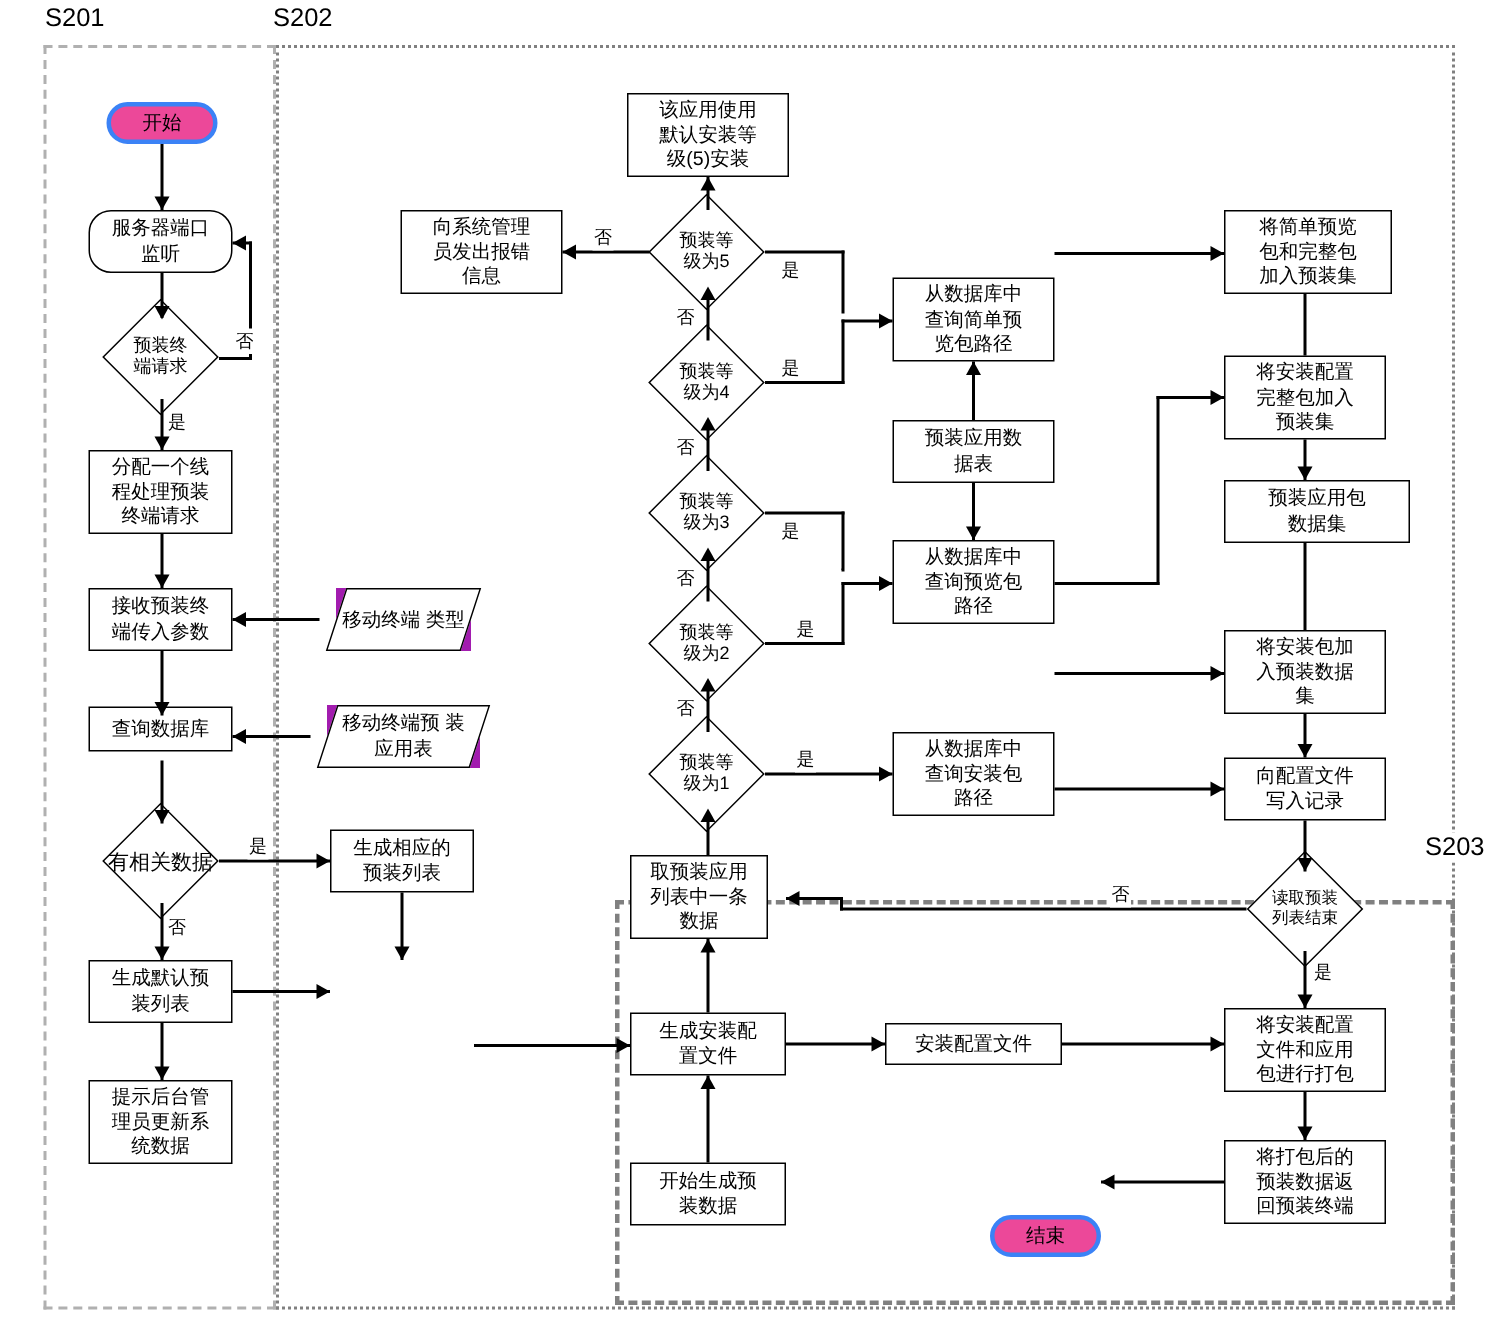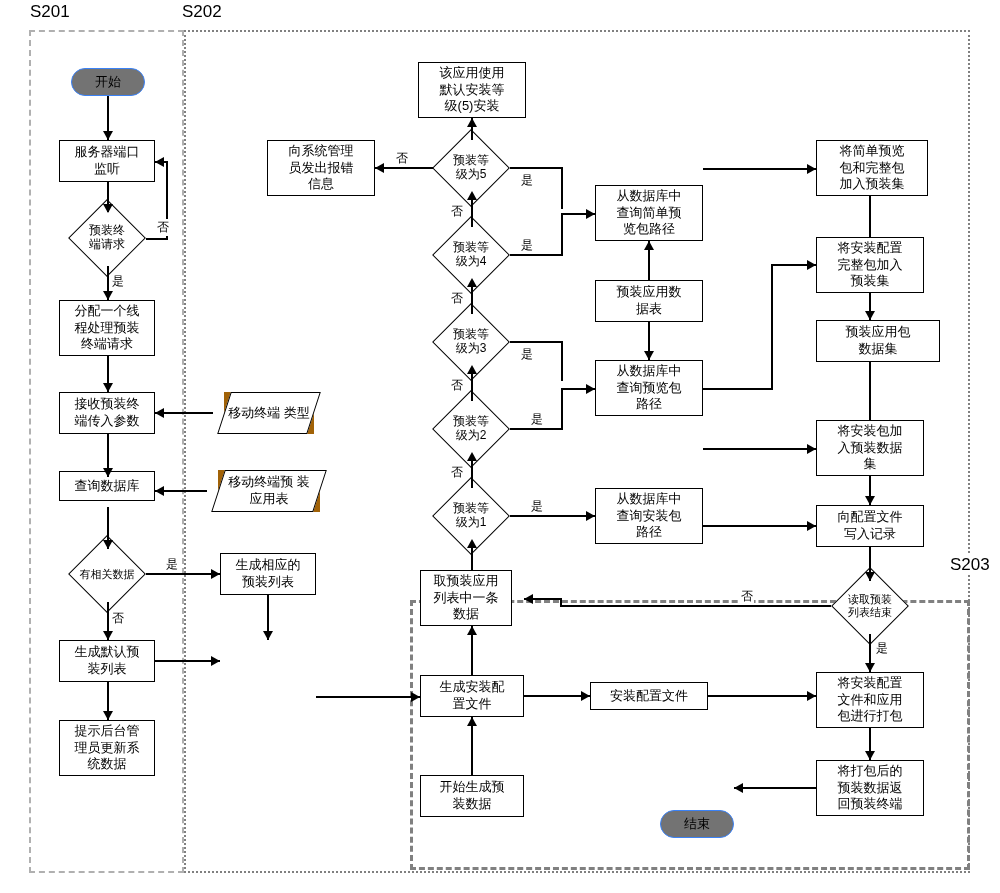--- a/index.html
+++ b/index.html
@@ -46,31 +46,31 @@
     display: flex;
     align-items: center;
     justify-content: center;
     text-align: center;
     line-height: 1.3;
     padding: 3px 4px;
     white-space: pre;
   }
   .terminator {
     position: absolute;
-    border: 1px solid #3b82f6;
+    border: 3px solid #3b82f6;
     border-radius: 14px;
-    background: #737373;
+    background: #ec4899;
     display: flex;
     align-items: center;
     justify-content: center;
     text-align: right;
   }
   .data {
     position: absolute;
-    background: #a16207;
+    background: #a21caf;
     display: flex;
     align-items: center;
     justify-content: center;
     text-align: center;
     line-height: 1.3;
     padding: 3px 4px;
   }
   .data::before {
     content: "";
     position: absolute;
@@ -131,41 +131,41 @@
   <div class="region s201"></div>
   <div class="region s202"></div>
   <div class="region s203"></div>
 
   <div class="section-label" style="left:28px; top:2px;">S201</div>
   <div class="section-label" style="left:180px; top:2px;">S202</div>
   <div class="section-label" style="left:948px; top:555px;">S203</div>
 
   <div class="terminator" style="left:71px; top:68px; width:74px; height:28px;">开始</div>
 
-  <div class="box" style="left:59px; top:140px; width:96px; height:42px;">服务器端口
+  <div class="box" style="left:59px; top:140px; width:96px; height:42px;border-radius:15px;">服务器端口
 监听</div>
 
   <div class="decision" style="left:68px; top:210px;">
     <div class="shape"></div>
     <div class="dlabel">预装终
 端请求</div>
   </div>
 
   <div class="box" style="left:59px; top:300px; width:96px; height:56px;">分配一个线
 程处理预装
 终端请求</div>
 
   <div class="box" style="left:59px; top:392px; width:96px; height:42px;">接收预装终
 端传入参数</div>
 
   <div class="box" style="left:59px; top:471px; width:96px; height:30px;">查询数据库</div>
 
   <div class="decision" style="left:68px; top:546px;">
     <div class="shape"></div>
-    <div class="dlabel" style="font-size:11px;">有相关数据</div>
+    <div class="dlabel" style="font-size:14px;">有相关数据</div>
   </div>
 
   <div class="box" style="left:59px; top:640px; width:96px; height:42px;">生成默认预
 装列表</div>
 
   <div class="box" style="left:59px; top:720px; width:96px; height:56px;">提示后台管
 理员更新系
 统数据</div>
 
   <div class="data" style="left:224px; top:392px; width:90px; height:42px; z-index:1;">移动终端

